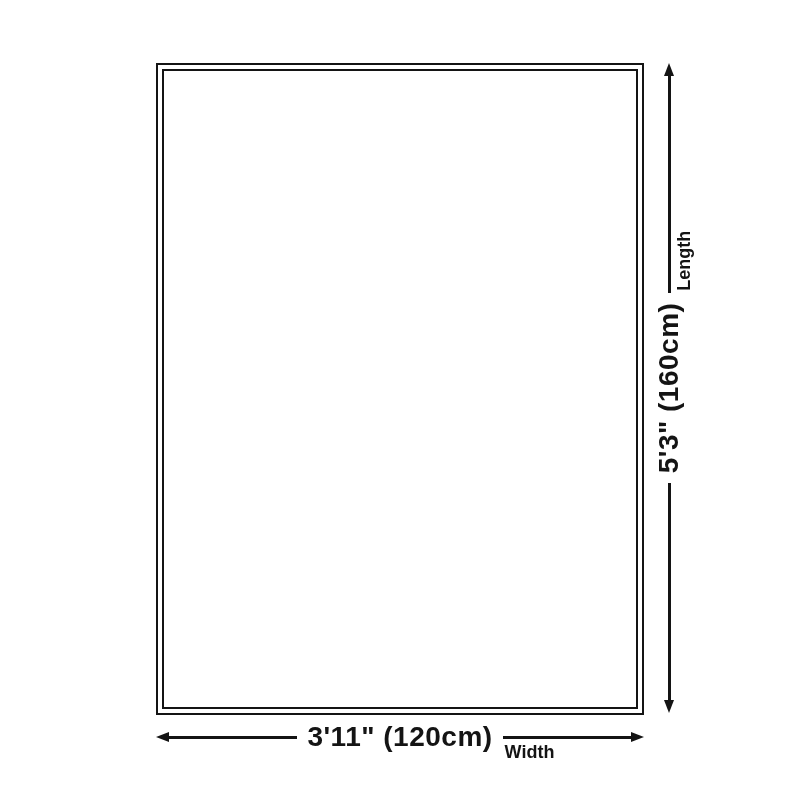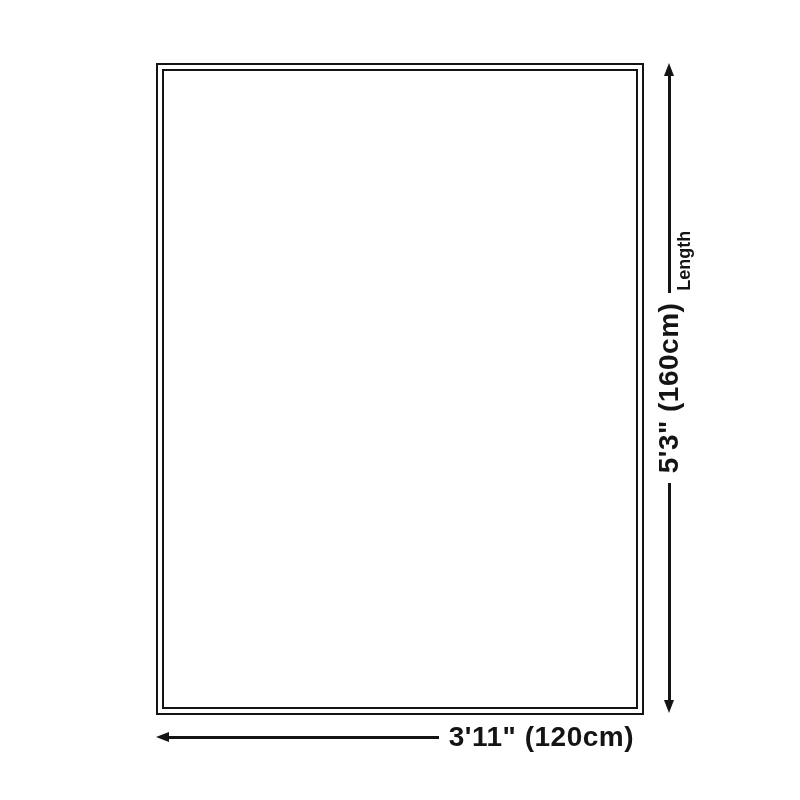--- a/index.html
+++ b/index.html
@@ -96,20 +96,25 @@
   <div class="rect-outer">
     <div class="rect-inner"></div>
   </div>
 
   <div class="dim dim-width">
     <div class="seg">
       <i class="head head-start"></i>
       <i class="line"></i>
     </div>
     <div class="dim-value">3'11" (120cm)</div>
+    <div class="seg">
+      <i class="line"></i>
+      <i class="head head-end"></i>
+      <span class="dim-label">Width</span>
+    </div>
   </div>
 
   <div class="dim dim-length">
     <div class="seg">
       <i class="head head-start"></i>
       <i class="line"></i>
     </div>
     <div class="dim-value">5'3" (160cm)</div>
     <div class="seg">
       <i class="line"></i>

